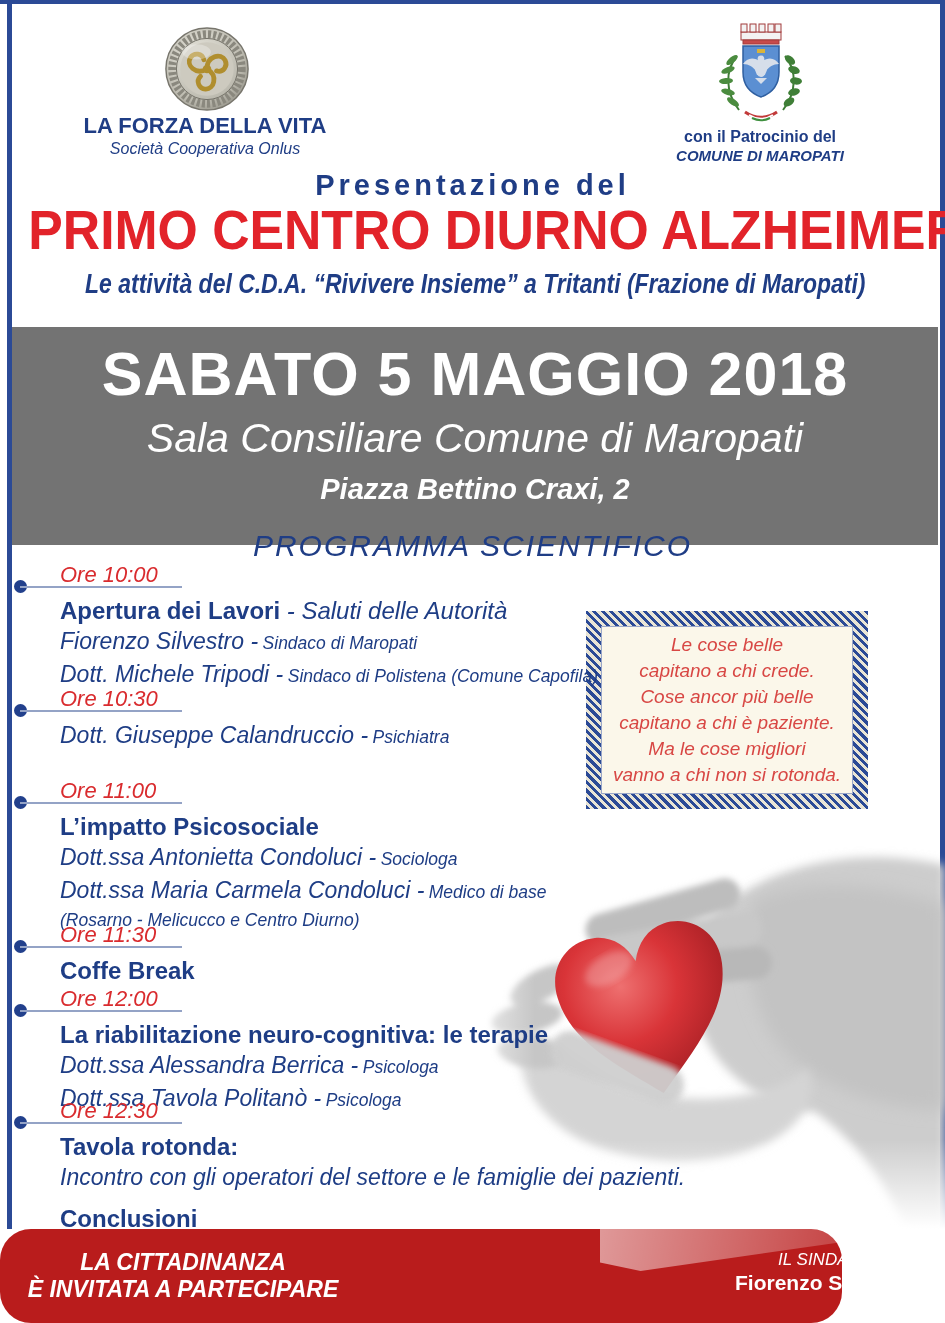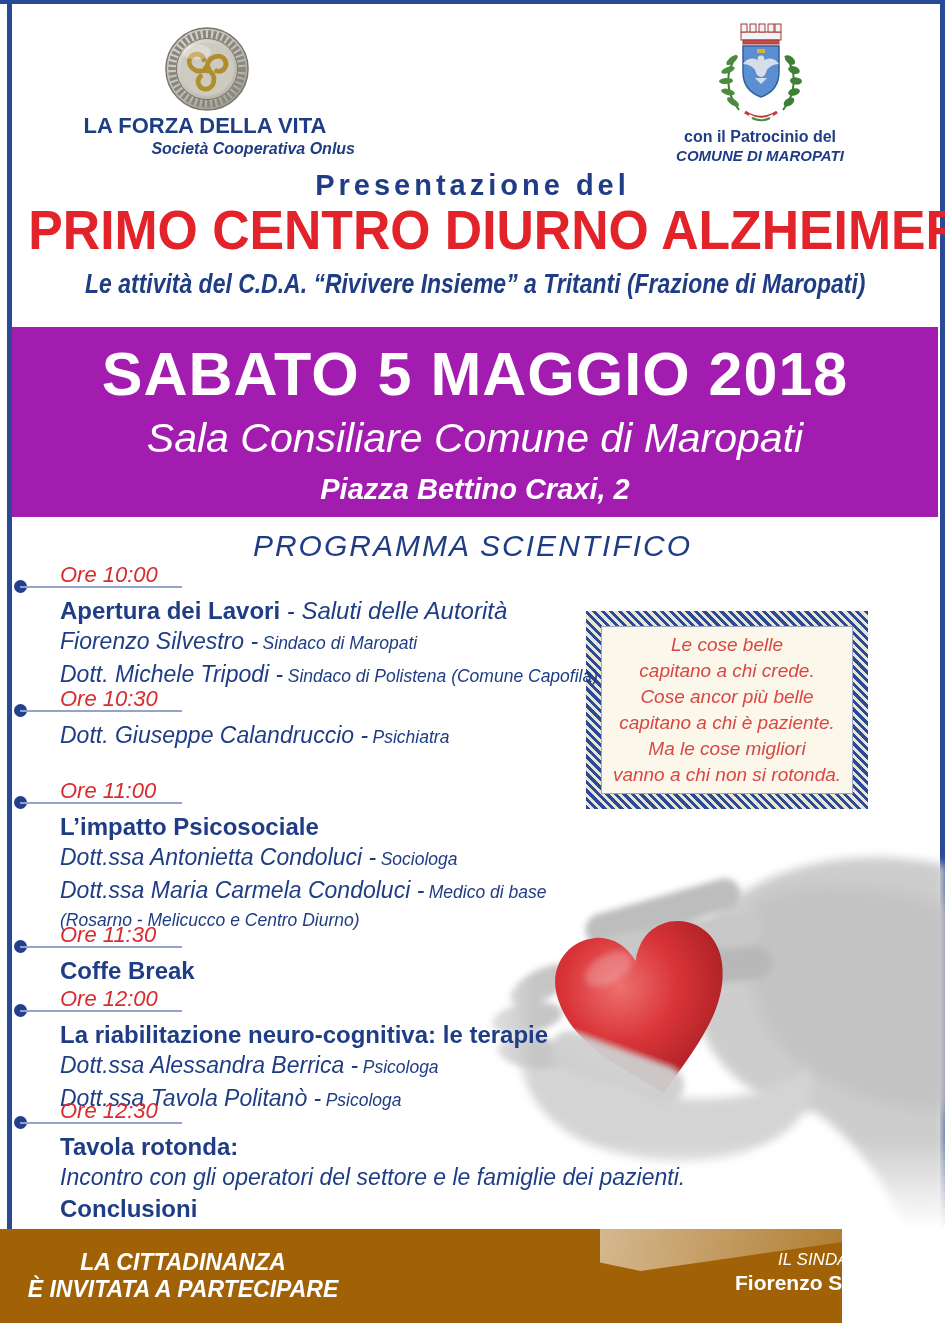--- a/index.html
+++ b/index.html
@@ -7,39 +7,39 @@
           font-family:"Liberation Sans",sans-serif;}
   
   .border-top{position:absolute;left:0;top:0;width:945px;height:4px;background:#2b4a96;}
   .border-left{position:absolute;left:7px;top:0;width:5px;height:1229px;background:#2b4a96;}
   .border-right{position:absolute;left:940px;top:0;width:5px;height:1229px;background:#2b4a96;}
 
   
   .logo-svg{position:absolute;left:164px;top:26px;width:86px;height:86px;}
   .org-name{position:absolute;left:55px;top:113px;width:300px;text-align:center;
             color:#1f3d85;font-weight:bold;font-size:22px;line-height:25px;}
-  .org-sub{position:absolute;left:55px;top:139px;width:300px;text-align:right;
-           color:#1f3d85;font-weight:bold;font-style:italic;font-size:16px;line-height:20px;}
+  .org-sub{position:absolute;left:55px;top:139px;width:300px;text-align:center;
+           color:#1f3d85;font-weight:normal;font-style:italic;font-size:16px;line-height:20px;}
   .stemma-svg{position:absolute;left:705px;top:18px;width:112px;height:108px;}
   .patron1{position:absolute;left:650px;top:127px;width:220px;text-align:center;
            color:#1f3d85;font-weight:bold;font-size:16px;line-height:19px;}
   .patron2{position:absolute;left:650px;top:146px;width:220px;text-align:center;
            color:#1f3d85;font-weight:bold;font-style:italic;font-size:15px;line-height:19px;}
 
   .kicker{position:absolute;left:0;top:169px;width:945px;text-align:center;color:#1f3d85;
           font-size:29px;letter-spacing:4px;font-weight:bold;}
   .title-red{position:absolute;left:0;top:201px;width:945px;text-align:center;color:#e2232a;
              font-size:55px;font-weight:bold;white-space:nowrap;transform:scaleX(0.94);
              transform-origin:center;letter-spacing:0px;line-height:58px;}
   .subtitle-blue{position:absolute;left:0;top:267px;width:945px;text-align:center;color:#1f3d85;
              font-size:28px;font-weight:bold;font-style:italic;white-space:nowrap;
              transform:scaleX(0.82);transform-origin:center;line-height:34px;}
 
   
-  .banner{position:absolute;left:12px;top:327px;width:926px;height:190px;background:#a21caf;color:#fff;text-decoration:underline;}
+  .banner{position:absolute;left:12px;top:327px;width:926px;height:218px;background:#737373;color:#fff;text-decoration:underline;}
   .banner-date{position:absolute;left:0;top:12px;width:926px;text-align:center;font-size:61px;
                font-weight:bold;letter-spacing:1px;white-space:nowrap;}
   .banner-venue{position:absolute;left:0;top:88px;width:926px;text-align:center;font-size:41px;
                 font-style:italic;white-space:nowrap;}
   .banner-address{position:absolute;left:0;top:146px;width:926px;text-align:center;font-size:29px;
                   font-weight:bold;font-style:italic;white-space:nowrap;}
 
   .prog-heading{position:absolute;left:0;top:529px;width:945px;text-align:center;color:#1f3d85;
                 font-size:30px;font-style:italic;letter-spacing:2px;}
 
@@ -49,35 +49,35 @@
   .bullet{position:absolute;left:0;top:16px;width:13px;height:13px;border-radius:50%;background:#22408c;}
   .time-row::after{content:"";position:absolute;left:6px;top:22px;width:162px;height:2px;background:#94a3c6;}
   .time{position:absolute;left:46px;top:-2px;font-style:italic;font-size:22px;color:#d92b2e;}
   .s-title{margin-left:46px;font-size:24px;font-weight:bold;line-height:30px;}
   .s-title .tt{font-weight:normal;font-style:italic;}
   .speaker{margin-left:46px;font-style:italic;line-height:30px;}
   .sp-name{font-size:23px;}
   .sp-role{font-size:17.5px;}
   .s-note{margin-left:46px;font-style:italic;font-size:17.5px;line-height:24px;}
   .s-italic{margin-left:46px;font-style:italic;font-size:23px;line-height:30px;}
-  .s-title2{margin-left:46px;font-size:24px;font-weight:bold;line-height:30px;margin-top:2px;}
+  .s-title2{margin-left:46px;font-size:24px;font-weight:bold;line-height:30px;margin-top:12px;}
 
   
   .quote{position:absolute;left:586px;top:611px;width:282px;height:198px;box-sizing:border-box;
          padding:15px;z-index:2;
          background:repeating-linear-gradient(45deg,#2b4a96 0 3px,#e9e5d6 3px 6px);}
   .quote-inner{width:100%;height:100%;background:#fbf7ea;border:1px solid #9aa7c9;box-sizing:border-box;
          display:flex;flex-direction:column;justify-content:center;text-align:center;
          font-style:italic;color:#d84744;font-size:19px;line-height:26px;}
 
   
   .hands-svg{position:absolute;left:455px;top:810px;width:490px;height:419px;z-index:1;}
 
   
-  .footer{position:absolute;left:0;top:1229px;width:842px;height:94px;background:#a16207;z-index:4;}
+  .footer{position:absolute;left:0;top:1229px;width:842px;height:94px;background:#b91c1c;z-index:4;border-radius:31px;}
   .footer-wedge{position:absolute;left:600px;top:0;width:290px;height:42px;
         background:linear-gradient(100deg,rgba(255,255,255,0.55),rgba(255,255,255,0.1));
         clip-path:polygon(0 0,100% 0,100% 15%,14% 100%,0 80%);}
   .invite{position:absolute;left:18px;top:20px;width:330px;text-align:center;color:#fff;
           font-weight:bold;font-style:italic;}
   .invite div{font-size:23px;line-height:27px;}
   .signer{position:absolute;left:730px;top:20px;width:192px;text-align:center;color:#fff;}
   .signer .st{font-style:italic;font-size:17px;line-height:21px;}
   .signer .sn{font-weight:bold;font-size:21px;line-height:25px;}
 </style>

